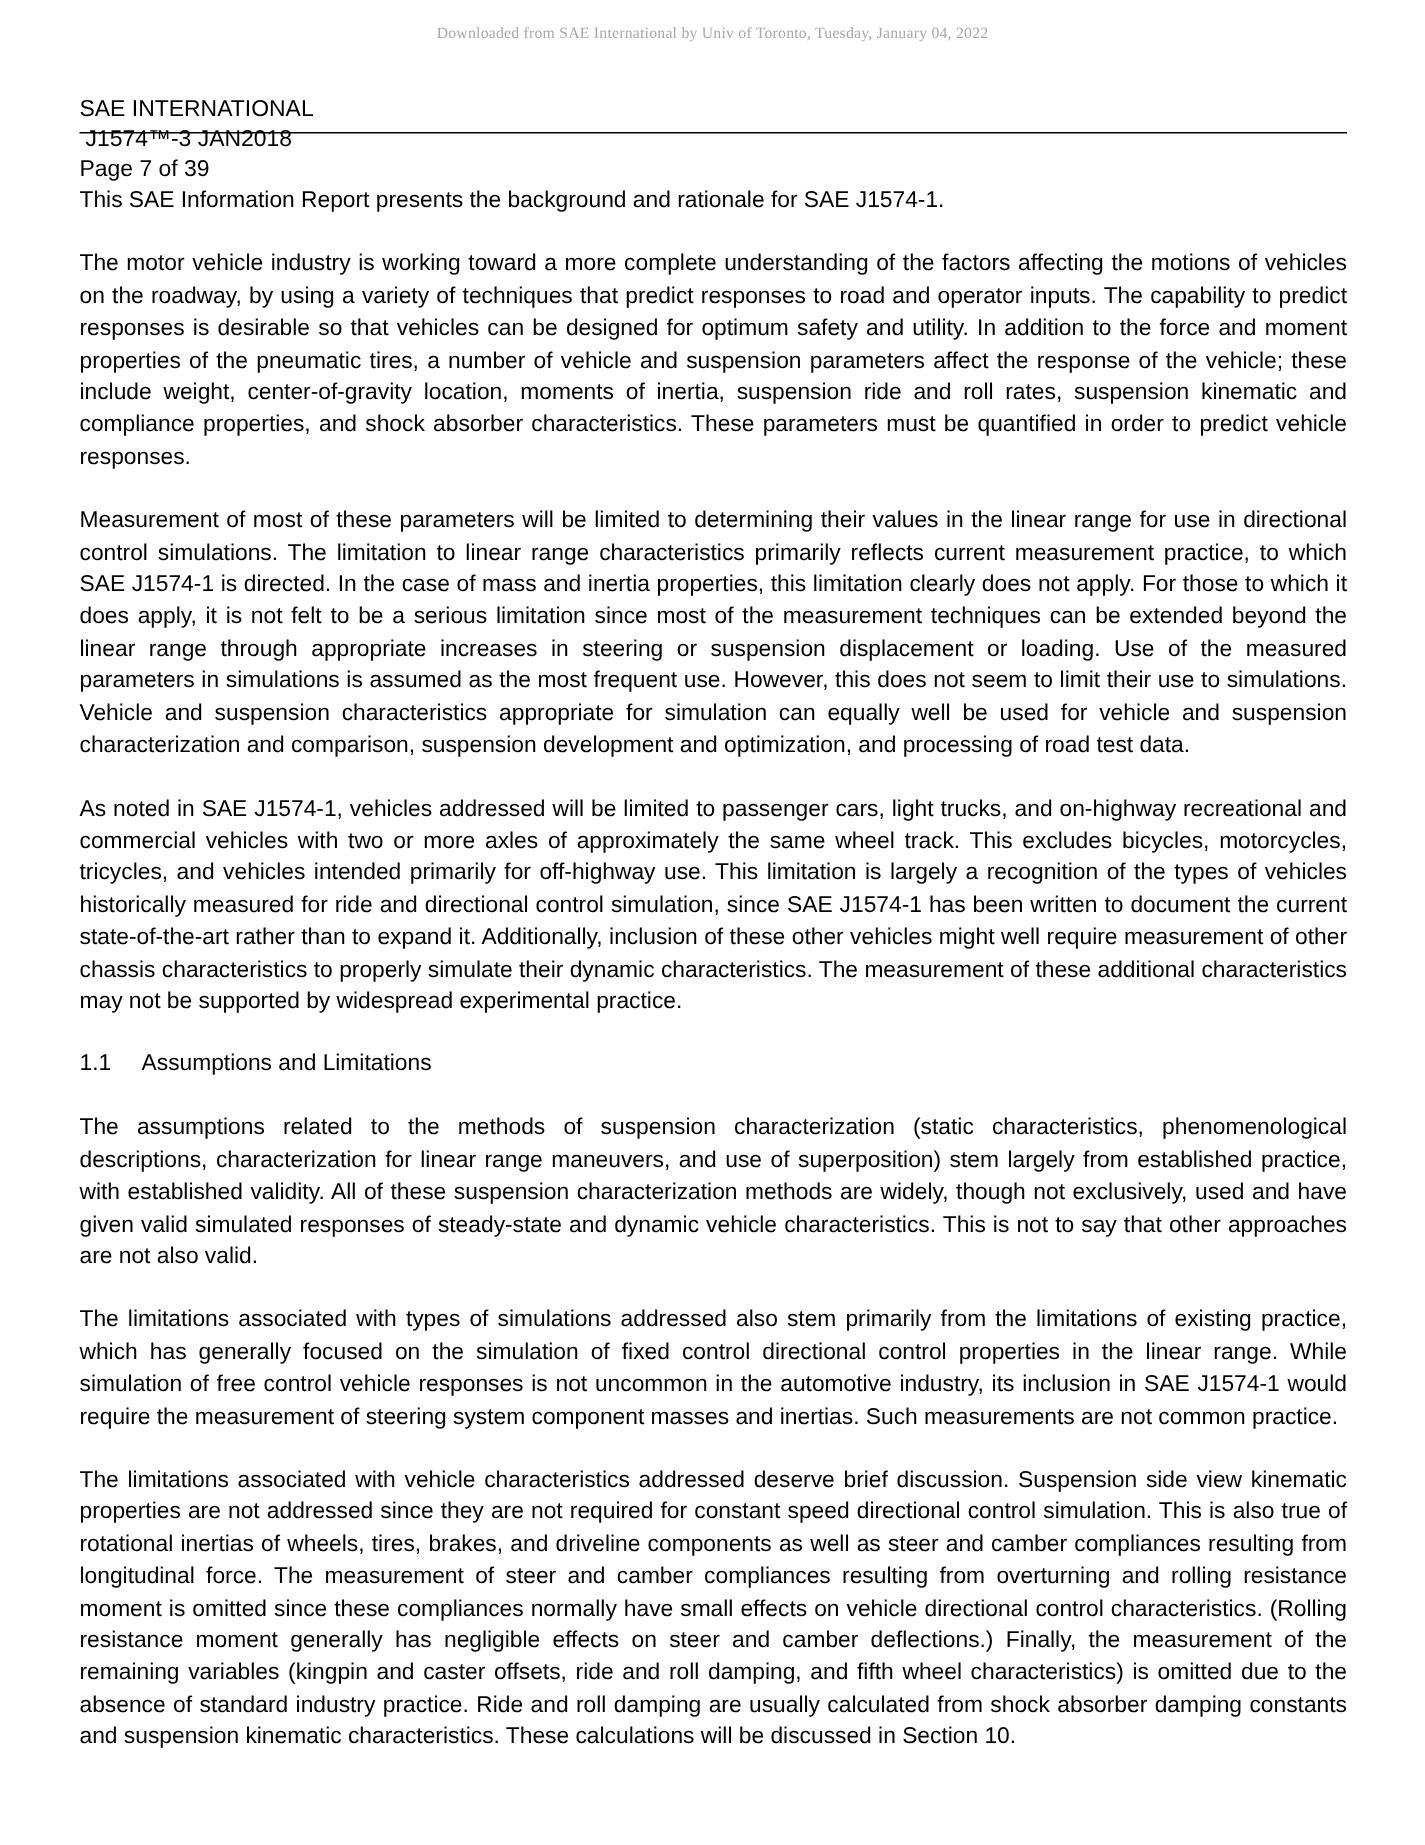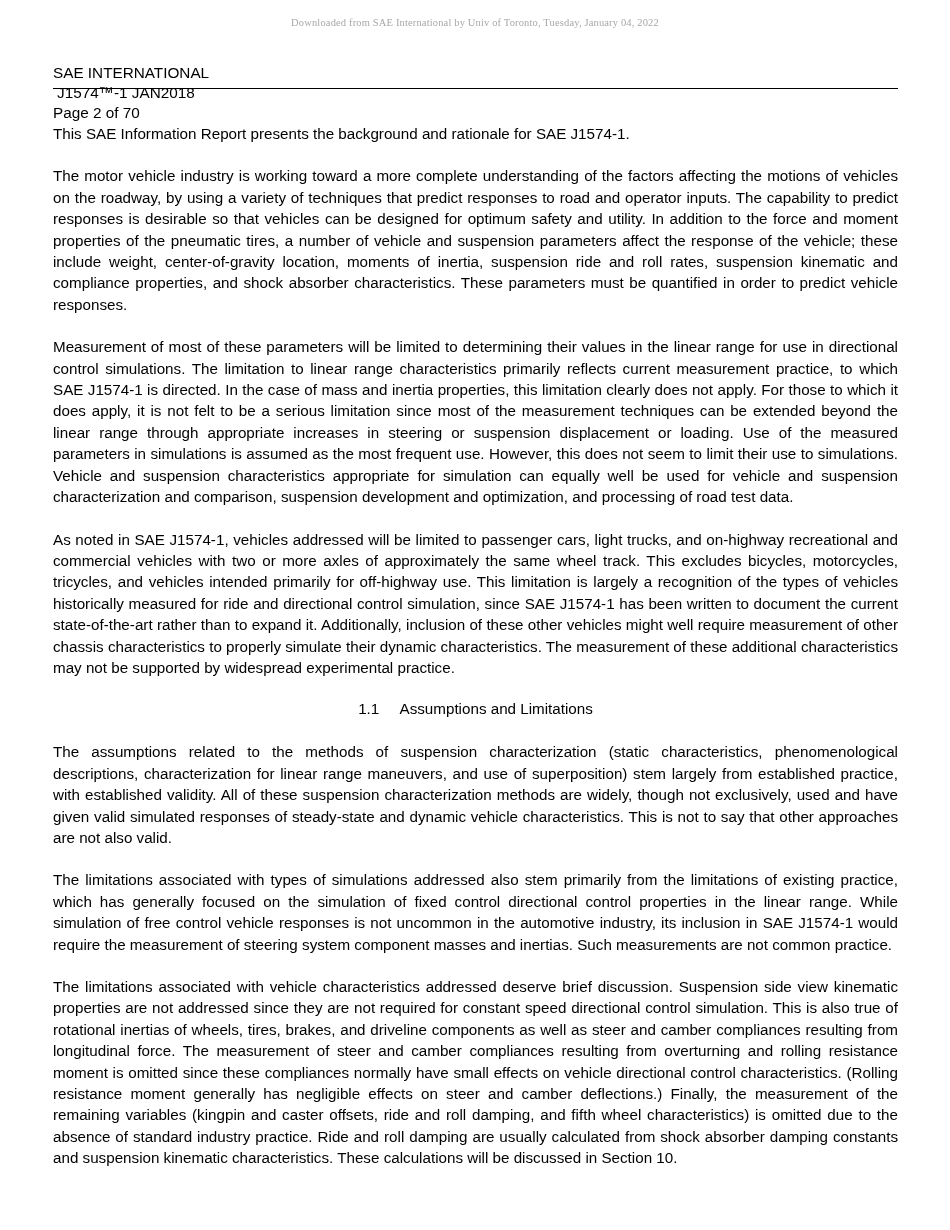--- a/index.html
+++ b/index.html
@@ -79,21 +79,20 @@
     line-height: 20px;
     margin: 0 0 22px 0;
     white-space: pre;
   }
 
   .subheading {
     font-size: 15.2px;
     line-height: 20px;
     margin: 0 0 22px 0;
     white-space: pre;
-    text-align: center;
   }
 
   p.para {
     font-size: 15.2px;
     line-height: 21.4px;
     margin: 0 0 21px 0;
     text-align: justify;
     text-justify: inter-word;
     hyphens: none;
   }
@@ -101,22 +100,22 @@
 </style>
 </head>
 <body>
 
 <div class="page">
 
   <div class="watermark">Downloaded from SAE International by Univ of Toronto, Tuesday, January 04, 2022</div>
 
   <div class="header">
     <span class="h-left">SAE INTERNATIONAL</span>
-    <span class="h-mid">J1574™-1 JAN2018</span>
-    <span class="h-right">Page 2 of 70</span>
+    <span class="h-mid">J1574™-3 JAN2018</span>
+    <span class="h-right">Page 7 of 39</span>
   </div>
 
   <div class="header-rule"></div>
 
   <div class="content">
 
 
     <p class="para">This SAE Information Report presents the background and rationale for SAE J1574-1.</p>
 
     <p class="para">The motor vehicle industry is working toward a more complete understanding of the factors affecting the motions of vehicles on the roadway, by using a variety of techniques that predict responses to road and operator inputs.  The capability to predict responses is desirable so that vehicles can be designed for optimum safety and utility.  In addition to the force and moment properties of the pneumatic tires, a number of vehicle and suspension parameters affect the response of the vehicle; these include weight, center-of-gravity location, moments of inertia, suspension ride and roll rates, suspension kinematic and compliance properties, and shock absorber characteristics.  These parameters must be quantified in order to predict vehicle responses.</p>

